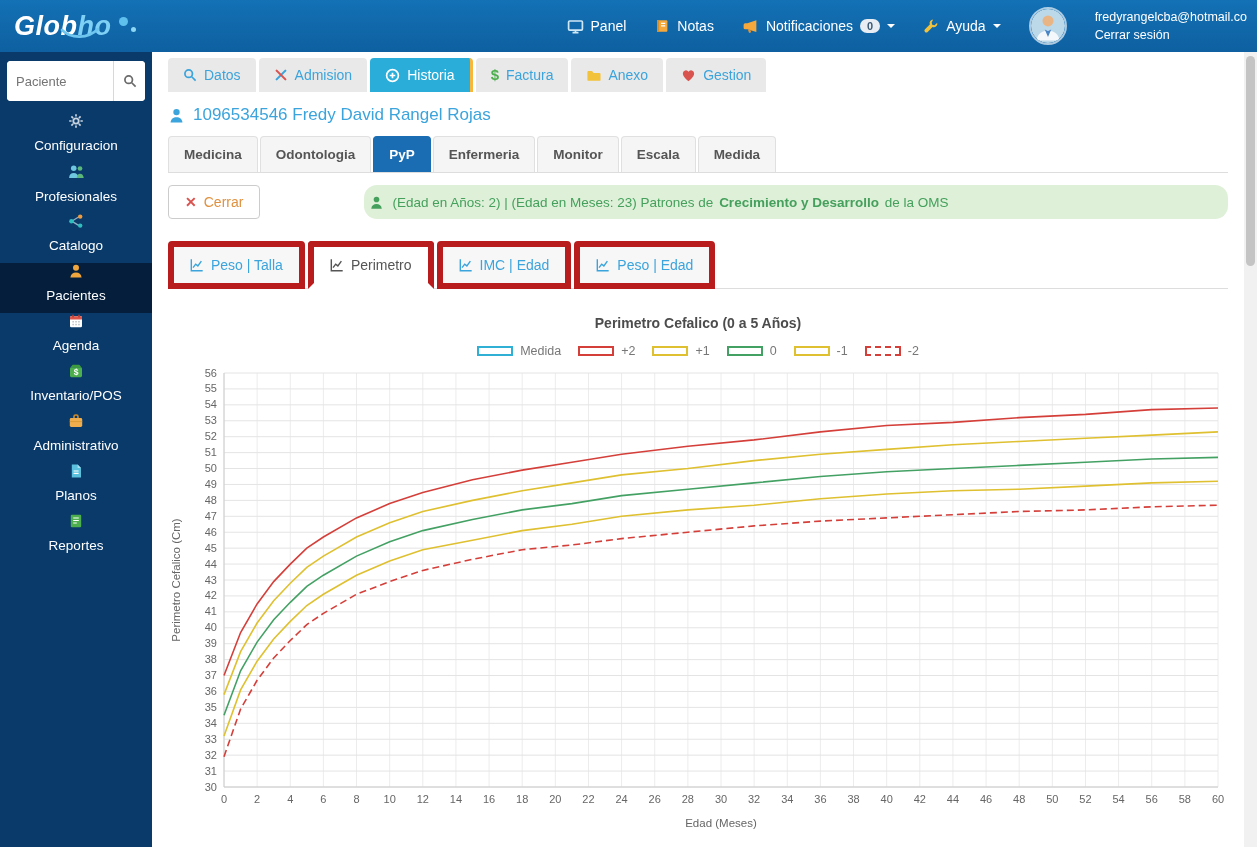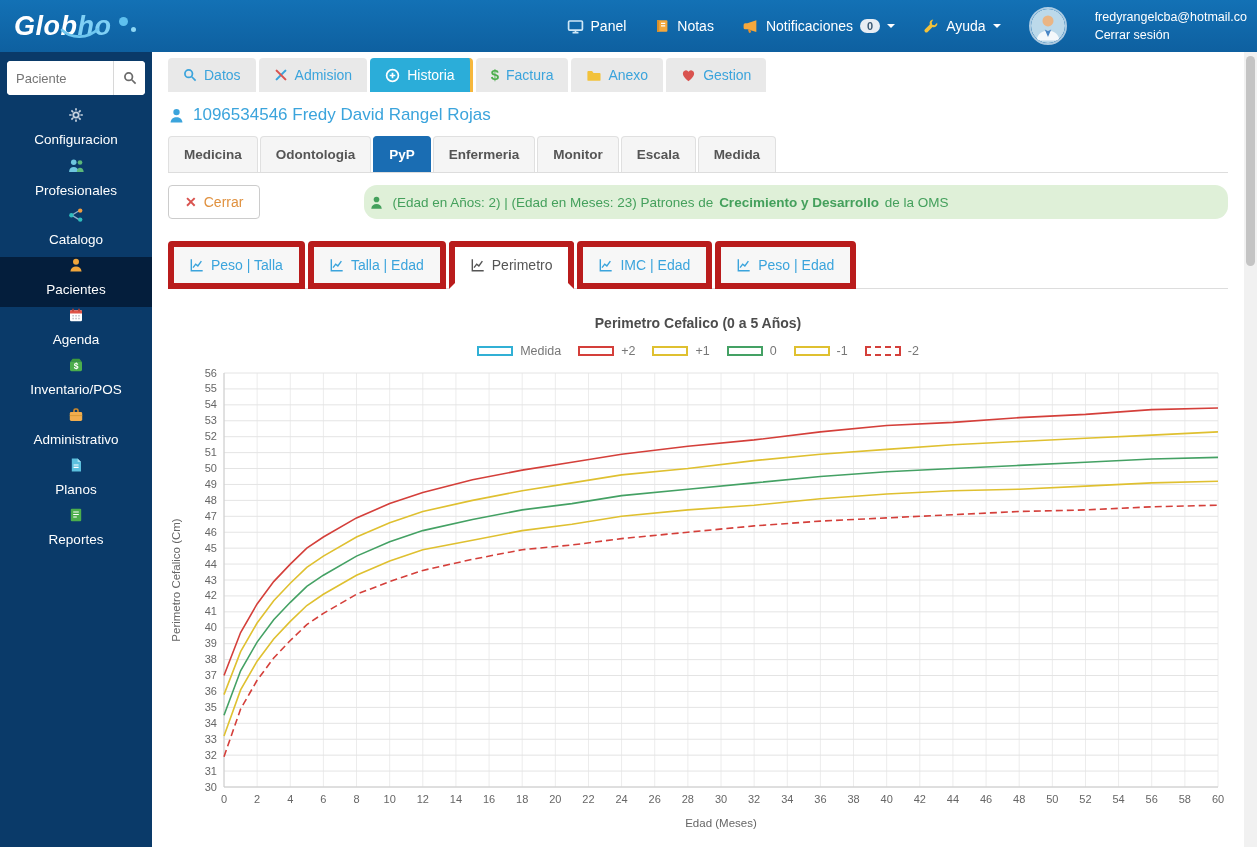--- a/index.html
+++ b/index.html
@@ -25,21 +25,21 @@
   .caret { width:0; height:0; border-left:4px solid transparent; border-right:4px solid transparent;
     border-top:4px solid #fff; display:inline-block; }
   .avatar { width:38px; height:38px; border-radius:50%; overflow:hidden; flex:0 0 auto;
     border:2px solid rgba(255,255,255,.65); cursor:pointer; }
   .user-block { font-size:12.5px; line-height:1.45; overflow:hidden; }
   .user-block .logout { cursor:pointer; }
 
   
   .sidebar { position:fixed; top:52px; left:0; width:152px; bottom:0; background:#0a3a69; z-index:40; }
   .search-box { margin:9px 7px 12px 7px; background:#fff; border-radius:4px; display:flex;
-    align-items:stretch; height:34px; overflow:hidden; }
+    align-items:stretch; height:40px; overflow:hidden; }
   .search-box input { border:none; outline:none; flex:1; min-width:0; padding:0 9px; font-size:13px;
     color:#444; font-family:"Liberation Sans", sans-serif; }
   .search-box button { border:none; background:#fff; border-left:1px solid #d8d8d8; width:32px;
     cursor:pointer; color:#6b6b6b; display:flex; align-items:center; justify-content:center; }
   .side-item { height:50px; display:flex; align-items:center; gap:9px; padding:0 10px;
     color:#fff; font-size:13.5px; cursor:pointer;flex-direction:column; }
   .side-item.active { background:#041e3c; }
 
   
   .main { position:absolute; top:52px; left:152px; right:13px; bottom:0; background:#fff;
@@ -365,29 +365,20 @@
 
   <div class="chart-tabs">
     <div class="ctab">
       <span class="ic">
           <svg width="14" height="14" viewBox="0 0 16 16">
             <path d="M1.5 1.5v13h13" stroke="currentColor" stroke-width="1.6" fill="none"></path>
             <path d="M3.5 11l3-4 2.5 2 4-5.5" stroke="currentColor" stroke-width="1.6" fill="none"></path>
           </svg>
         </span>
       <span>Peso | Talla</span>
-    </div>
-    <div class="ctab">
-      <span class="ic">
-          <svg width="14" height="14" viewBox="0 0 16 16">
-            <path d="M1.5 1.5v13h13" stroke="currentColor" stroke-width="1.6" fill="none"></path>
-            <path d="M3.5 11l3-4 2.5 2 4-5.5" stroke="currentColor" stroke-width="1.6" fill="none"></path>
-          </svg>
-        </span>
-      <span>Talla | Edad</span>
     </div>
     <div class="ctab active">
       <span class="ic">
           <svg width="14" height="14" viewBox="0 0 16 16">
             <path d="M1.5 1.5v13h13" stroke="currentColor" stroke-width="1.6" fill="none"></path>
             <path d="M3.5 11l3-4 2.5 2 4-5.5" stroke="currentColor" stroke-width="1.6" fill="none"></path>
           </svg>
         </span>
       <span>Perimetro</span>
     </div>

